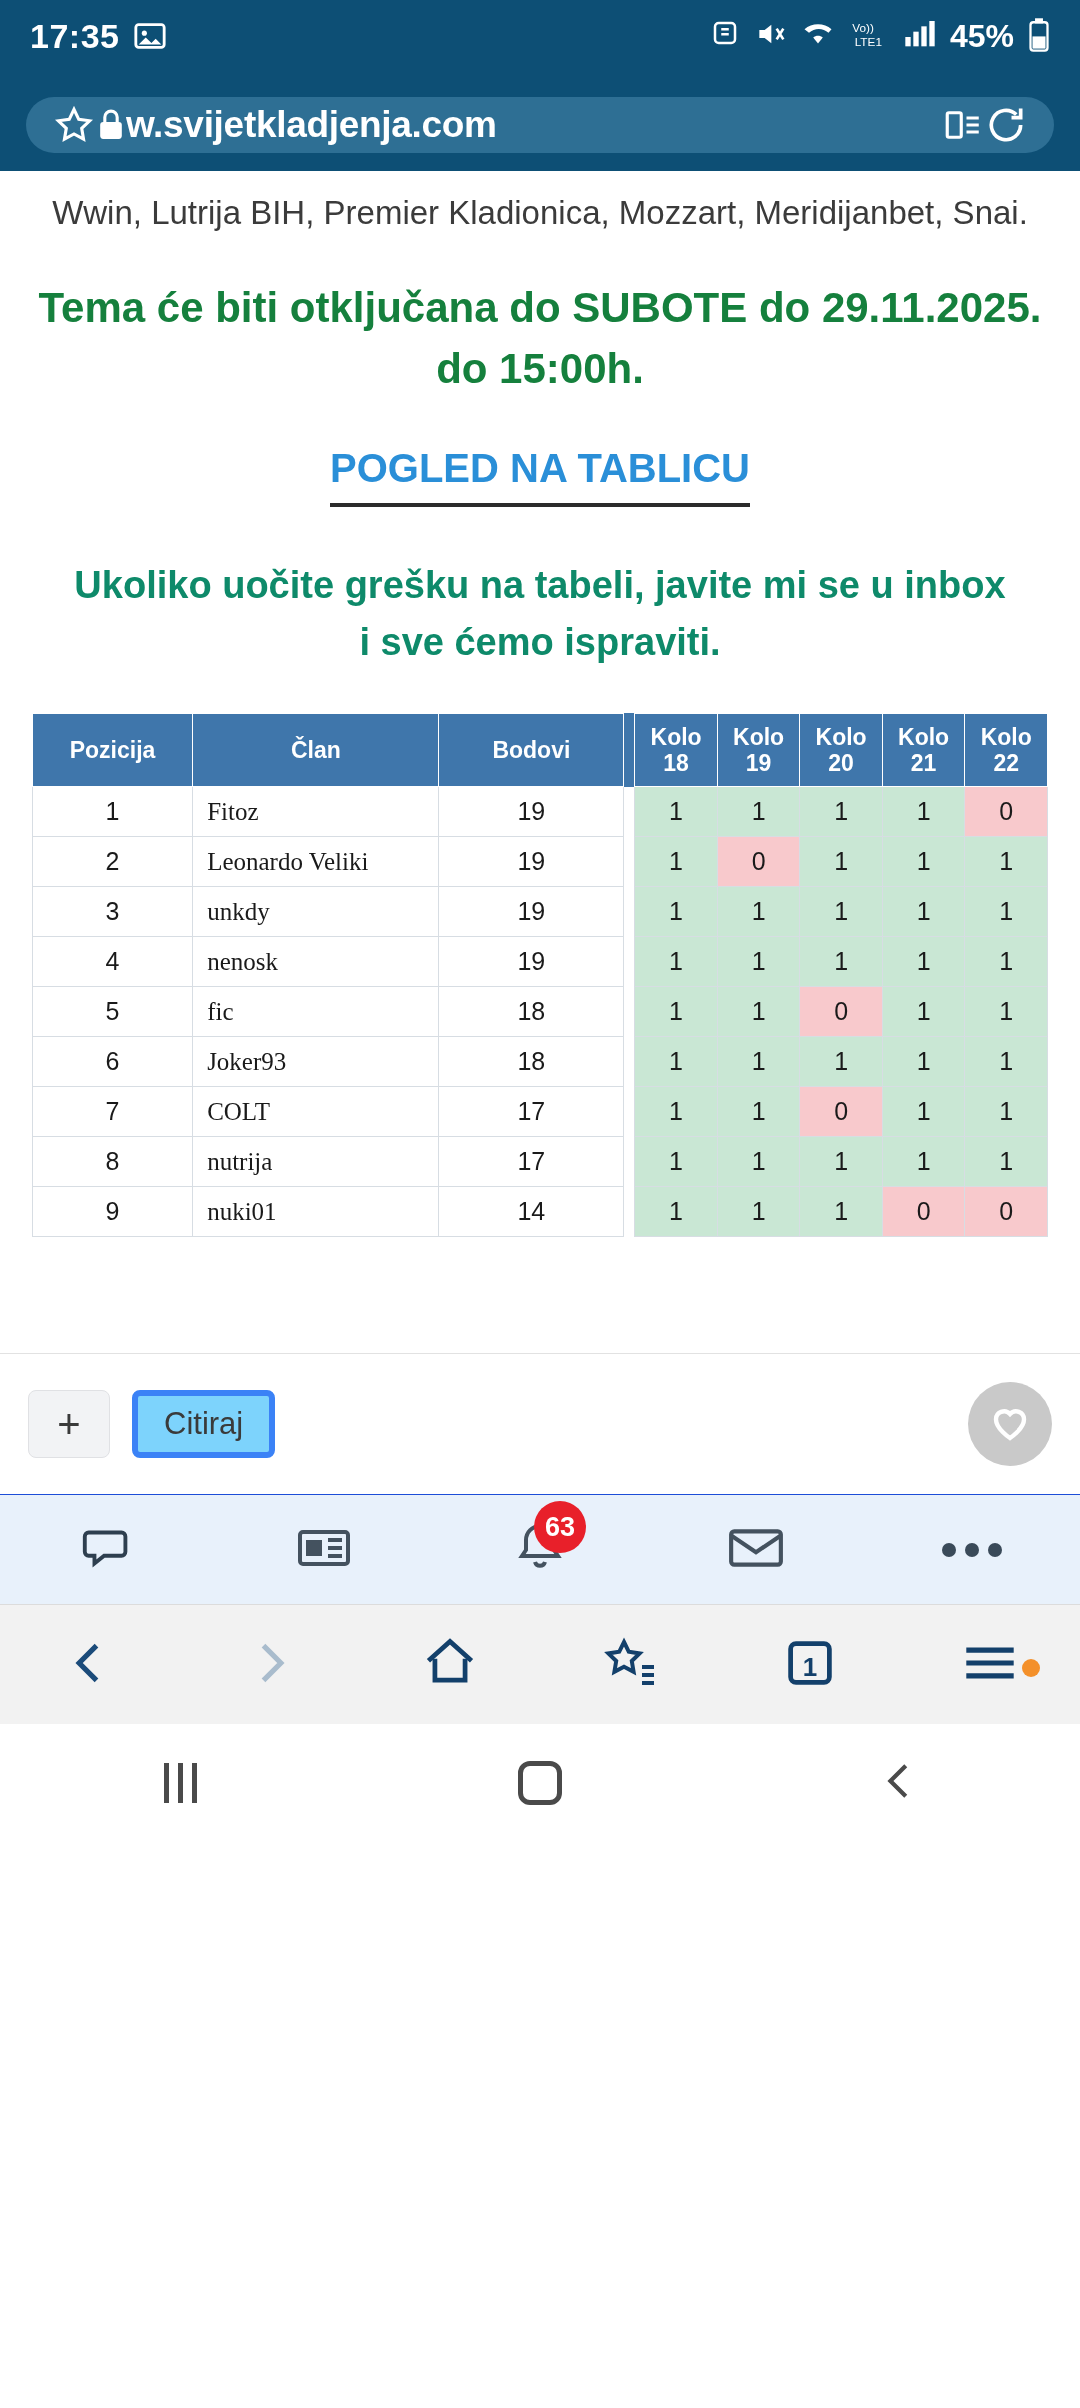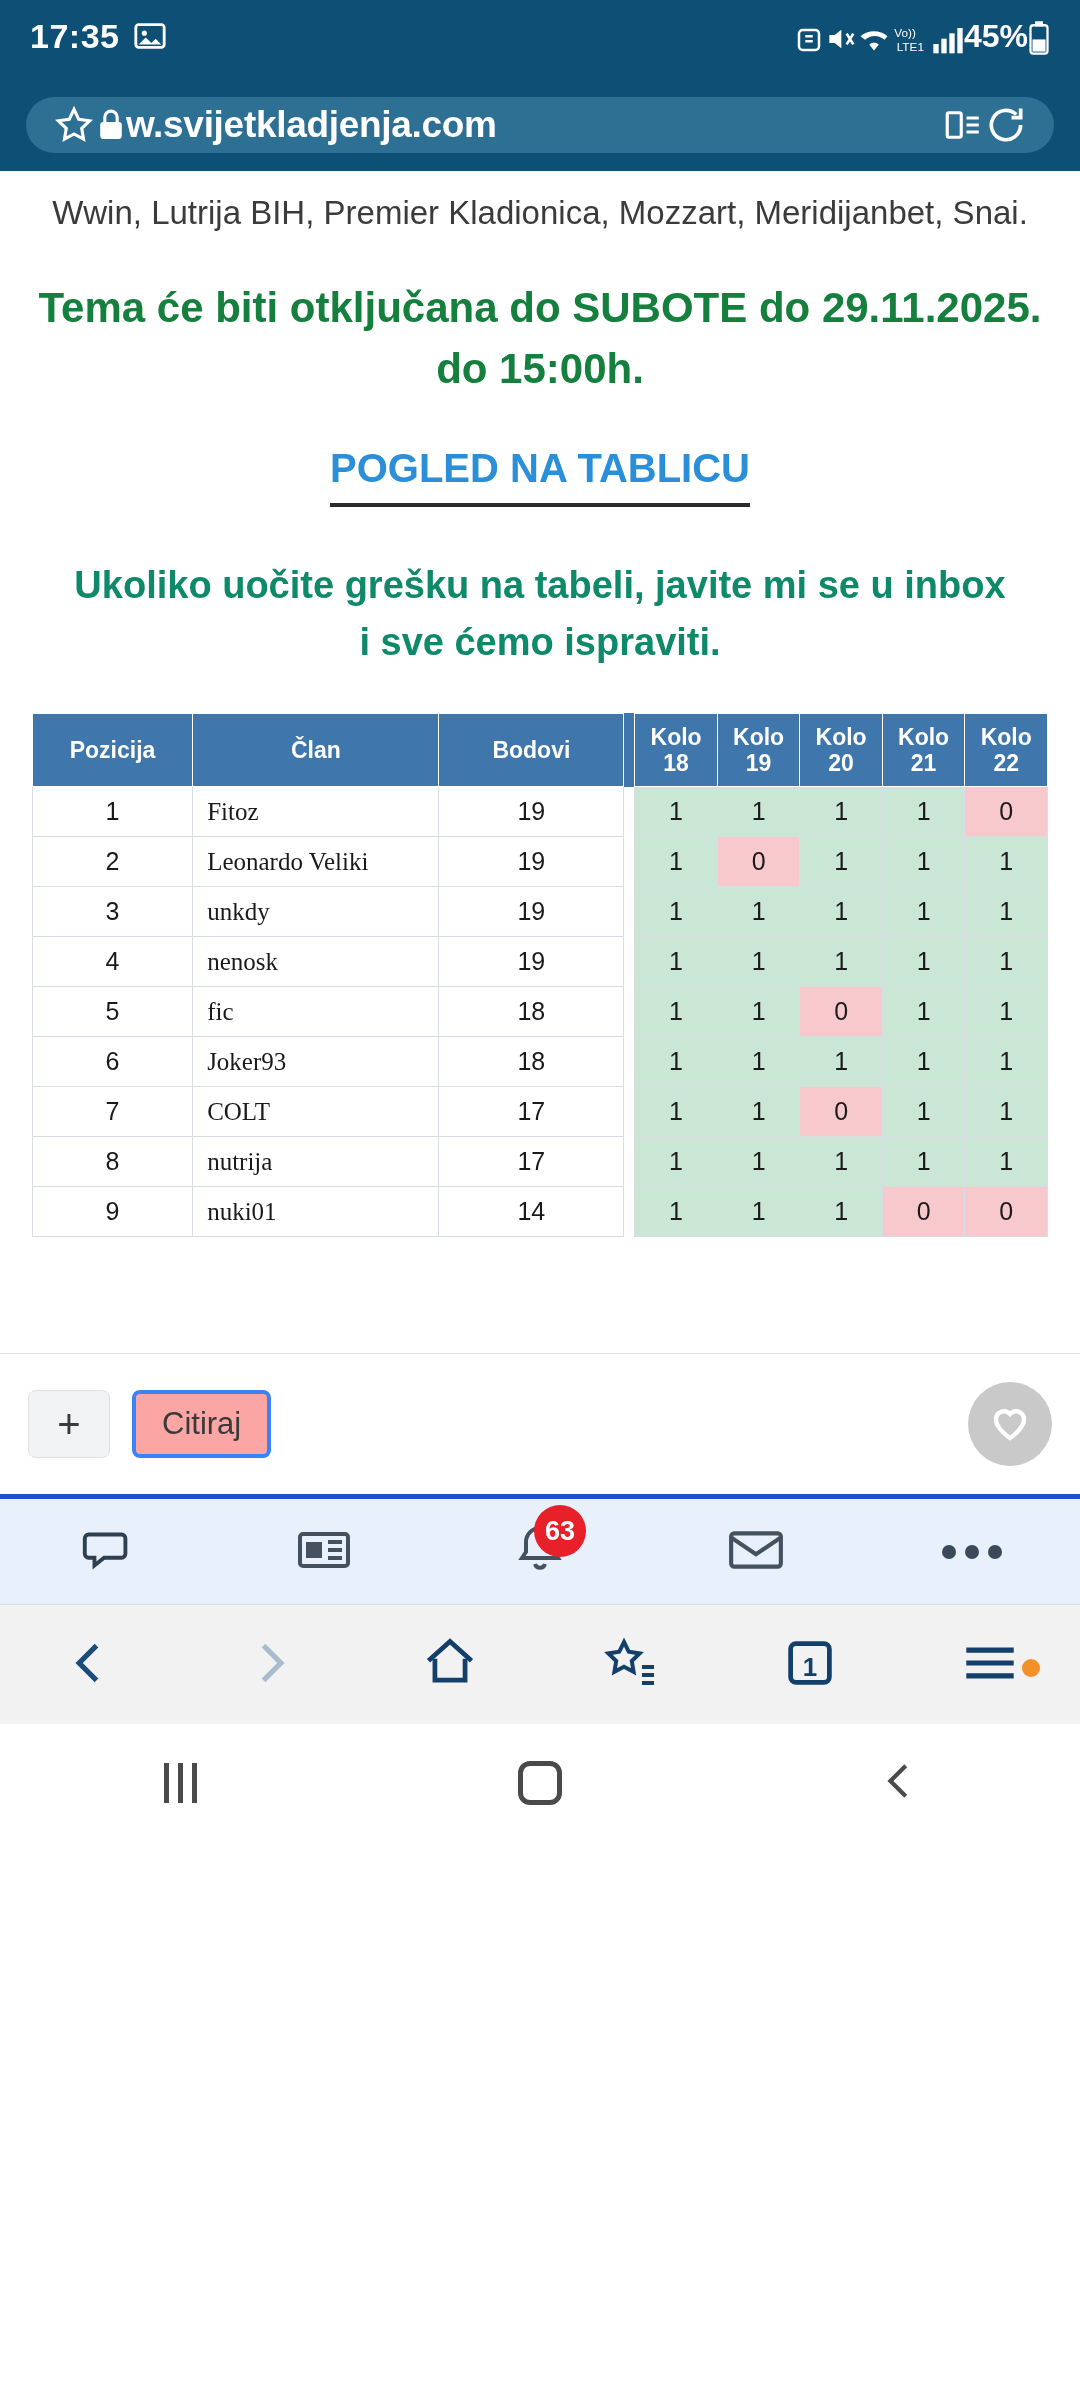--- a/index.html
+++ b/index.html
@@ -16,21 +16,21 @@
     height: 72px;
     background: #0d4f75;
     color: #ffffff;
     display: flex;
     align-items: center;
     justify-content: space-between;
     padding: 0 30px;
   }
   .statusbar .left { display: flex; align-items: center; gap: 14px; }
   .statusbar .clock { font-size: 34px; font-weight: 600; letter-spacing: .5px; }
-  .statusbar .right { display: flex; align-items: flex-end; }
+  .statusbar .right { display: flex; align-items: flex-start; gap: 14px; }
   .statusbar .battery-text { font-size: 32px; font-weight: 600; }
   .sicon { display: inline-flex; align-items: center; justify-content: center; }
 
   
   .urlbar-wrap {
     background: #0d4f75;
     padding: 10px 26px 18px 26px;
   }
   .urlbar {
     background: #2e6f94;
@@ -143,40 +143,40 @@
   .btn-plus {
     width: 82px; height: 68px;
     background: #f2f3f5;
     border: 1px solid #e0e1e4;
     border-radius: 8px;
     display: flex; align-items: center; justify-content: center;
     font-size: 40px; color: #3a3a3a; font-weight: 400;
   }
   .btn-citiraj {
     height: 68px;
-    background: #fca5a5;
-    border: 4px solid #3b82f6;
+    background: #7dd3fc;
+    border: 6px solid #3b82f6;
     border-radius: 8px;
     display: flex; align-items: center; justify-content: center;
     padding: 16px 26px;
     font-size: 31px; color: #3a3a3a;
   }
   .heart {
     margin-left: auto;
     width: 84px; height: 84px;
     background: #c9c9c9;
     border-radius: 50%;
     display: flex; align-items: center; justify-content: center;
   }
 
   
   .forumnav {
     height: 110px;
     background: #e8f1fb;
-    border-top: 5px solid #1d4ed8;
+    border-top: 1px solid #1d4ed8;
     display: flex;
     align-items: center;
     justify-content: space-around;
     position: relative;
   }
   .forumnav .item { position: relative; display: flex; align-items: center; justify-content: center; width: 180px; height: 100%; }
   .badge {
     position: absolute;
     top: 6px; right: 44px;
     background: #e8202a;

